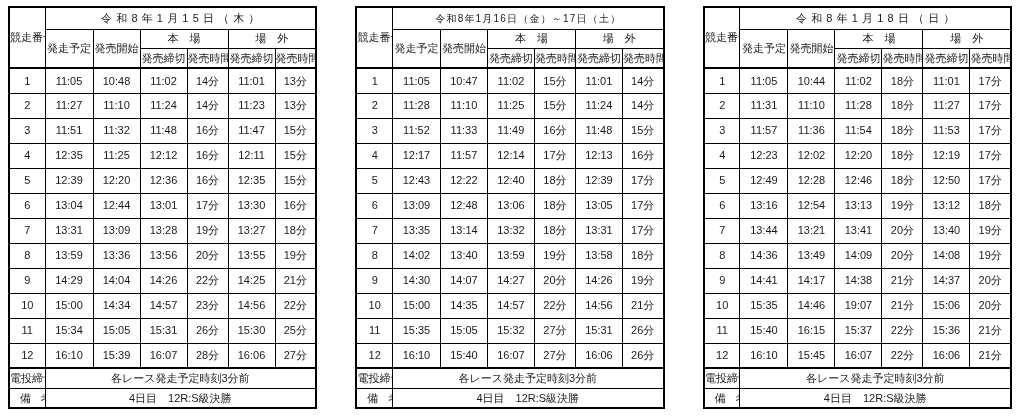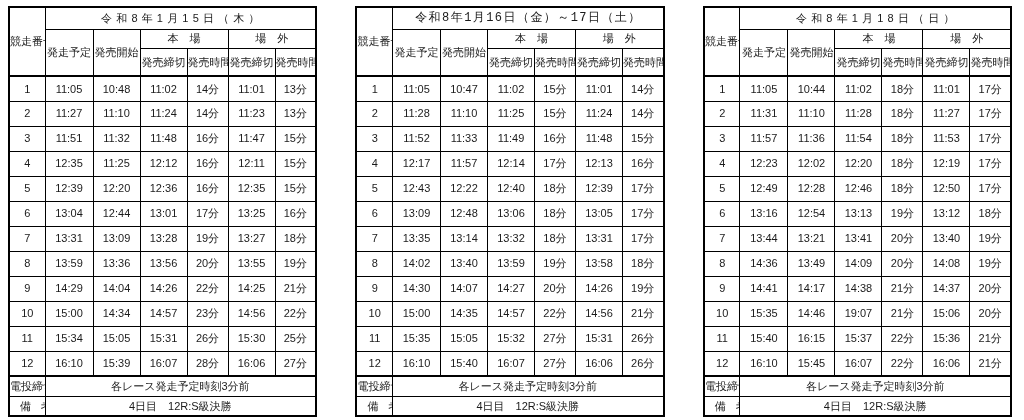--- a/index.html
+++ b/index.html
@@ -30,34 +30,33 @@
     text-align: center;
     vertical-align: middle;
     font-weight: normal;
     font-size: 11px;
     line-height: 1.1;
     overflow: hidden;
     white-space: nowrap;
   }
   tr.title-row { height: 22px; }
   tr.group-row { height: 19px; font-family: Liberation Serif, serif; }
-  tr.sub-row   { height: 28px; }
+  tr.sub-row   { height: 20px; }
   table.sched tbody tr { height: 25px; }
   tr.foot-row  { height: 20px; }
 
   .title-cell {
     font-size: 11px;
     letter-spacing: 0.38em;
     text-indent: 0.38em;
   }
   .title-cell.title-long {
-    font-size: 12px;
+    font-size: 10px;
     letter-spacing: 0.12em;
     text-indent: 0.12em;
-    font-family: Liberation Mono, monospace;
   }
   .small-label {
     font-size: 9px;
   }
   .spread {
     letter-spacing: 1.0em;
     text-indent: 1.0em;
   }
   .spread-sm {
     letter-spacing: 0.9em;
@@ -150,21 +149,21 @@
           <td>16分</td>
           <td>12:35</td>
           <td>15分</td>
         </tr>
         <tr>
           <td class="col-race cell-race-no">6</td>
           <td>13:04</td>
           <td>12:44</td>
           <td>13:01</td>
           <td>17分</td>
-          <td>13:25</td>
+          <td>13:30</td>
           <td>16分</td>
         </tr>
         <tr>
           <td class="col-race cell-race-no">7</td>
           <td>13:31</td>
           <td>13:09</td>
           <td>13:28</td>
           <td>19分</td>
           <td>13:27</td>
           <td>18分</td>

